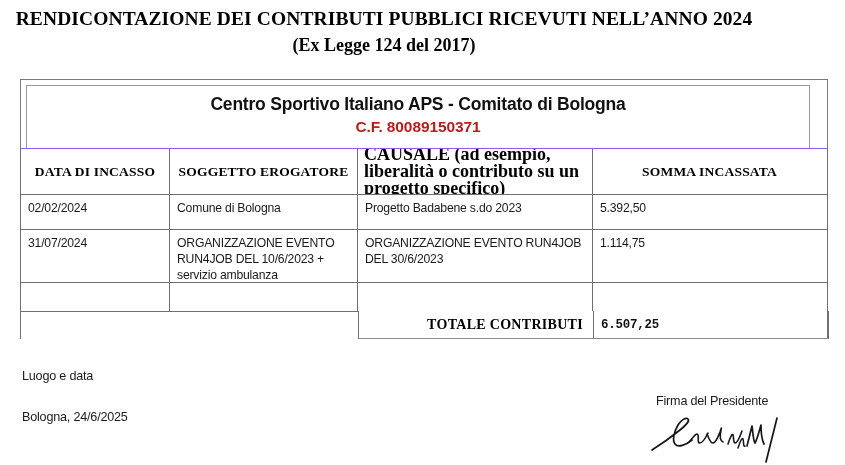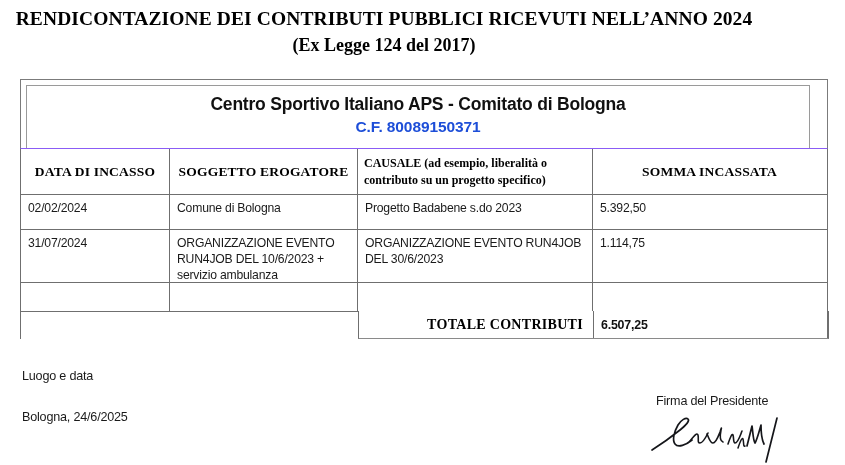--- a/index.html
+++ b/index.html
@@ -73,21 +73,21 @@
     line-height: 23px;
     letter-spacing: -0.2px;
     color: #111111;
   }
   .org-cf {
     font-family: "Liberation Sans", sans-serif;
     font-weight: bold;
     font-size: 15.5px;
     line-height: 21px;
     letter-spacing: -0.1px;
-    color: #1d4ed8;
+    color: #b91c1c;
   }
 
   
   .grid {
     border-left: 1.5px solid #6f6f6f;
     border-right: 1.5px solid #6f6f6f;
     border-top: 1px solid #8b5cf6;
     box-sizing: border-box;
   }
   .row {
@@ -116,21 +116,21 @@
     font-family: "Liberation Serif", serif;
     font-weight: bold;
     font-size: 13.5px;
     letter-spacing: 0.2px;
     color: #000000;
     padding: 3px 6px;
   }
   .row-header .c-caus {
     justify-content: flex-start;
     text-align: left;
-    font-size: 12px;
+    font-size: 18px;
     line-height: 17px;
     letter-spacing: 0;
   }
 
   
   .row-data .cell {
     font-family: "Liberation Sans", sans-serif;
     font-size: 12.2px;
     line-height: 16px;
     letter-spacing: -0.2px;
@@ -166,21 +166,21 @@
     font-size: 14px;
     letter-spacing: 0.3px;
     color: #000000;
   }
   .total-value-cell {
     width: 234px;
     box-sizing: border-box;
     display: flex;
     align-items: center;
     padding-left: 7px;
-    font-family: Liberation Sans, sans-serif;
+    font-family: Liberation Mono, monospace;
     font-weight: bold;
     font-size: 12.4px;
     letter-spacing: -0.2px;
     color: #111111;
   }
   .total-wrap {
     position: relative;
     height: 28px;
   }
   .empty-left-closer {

